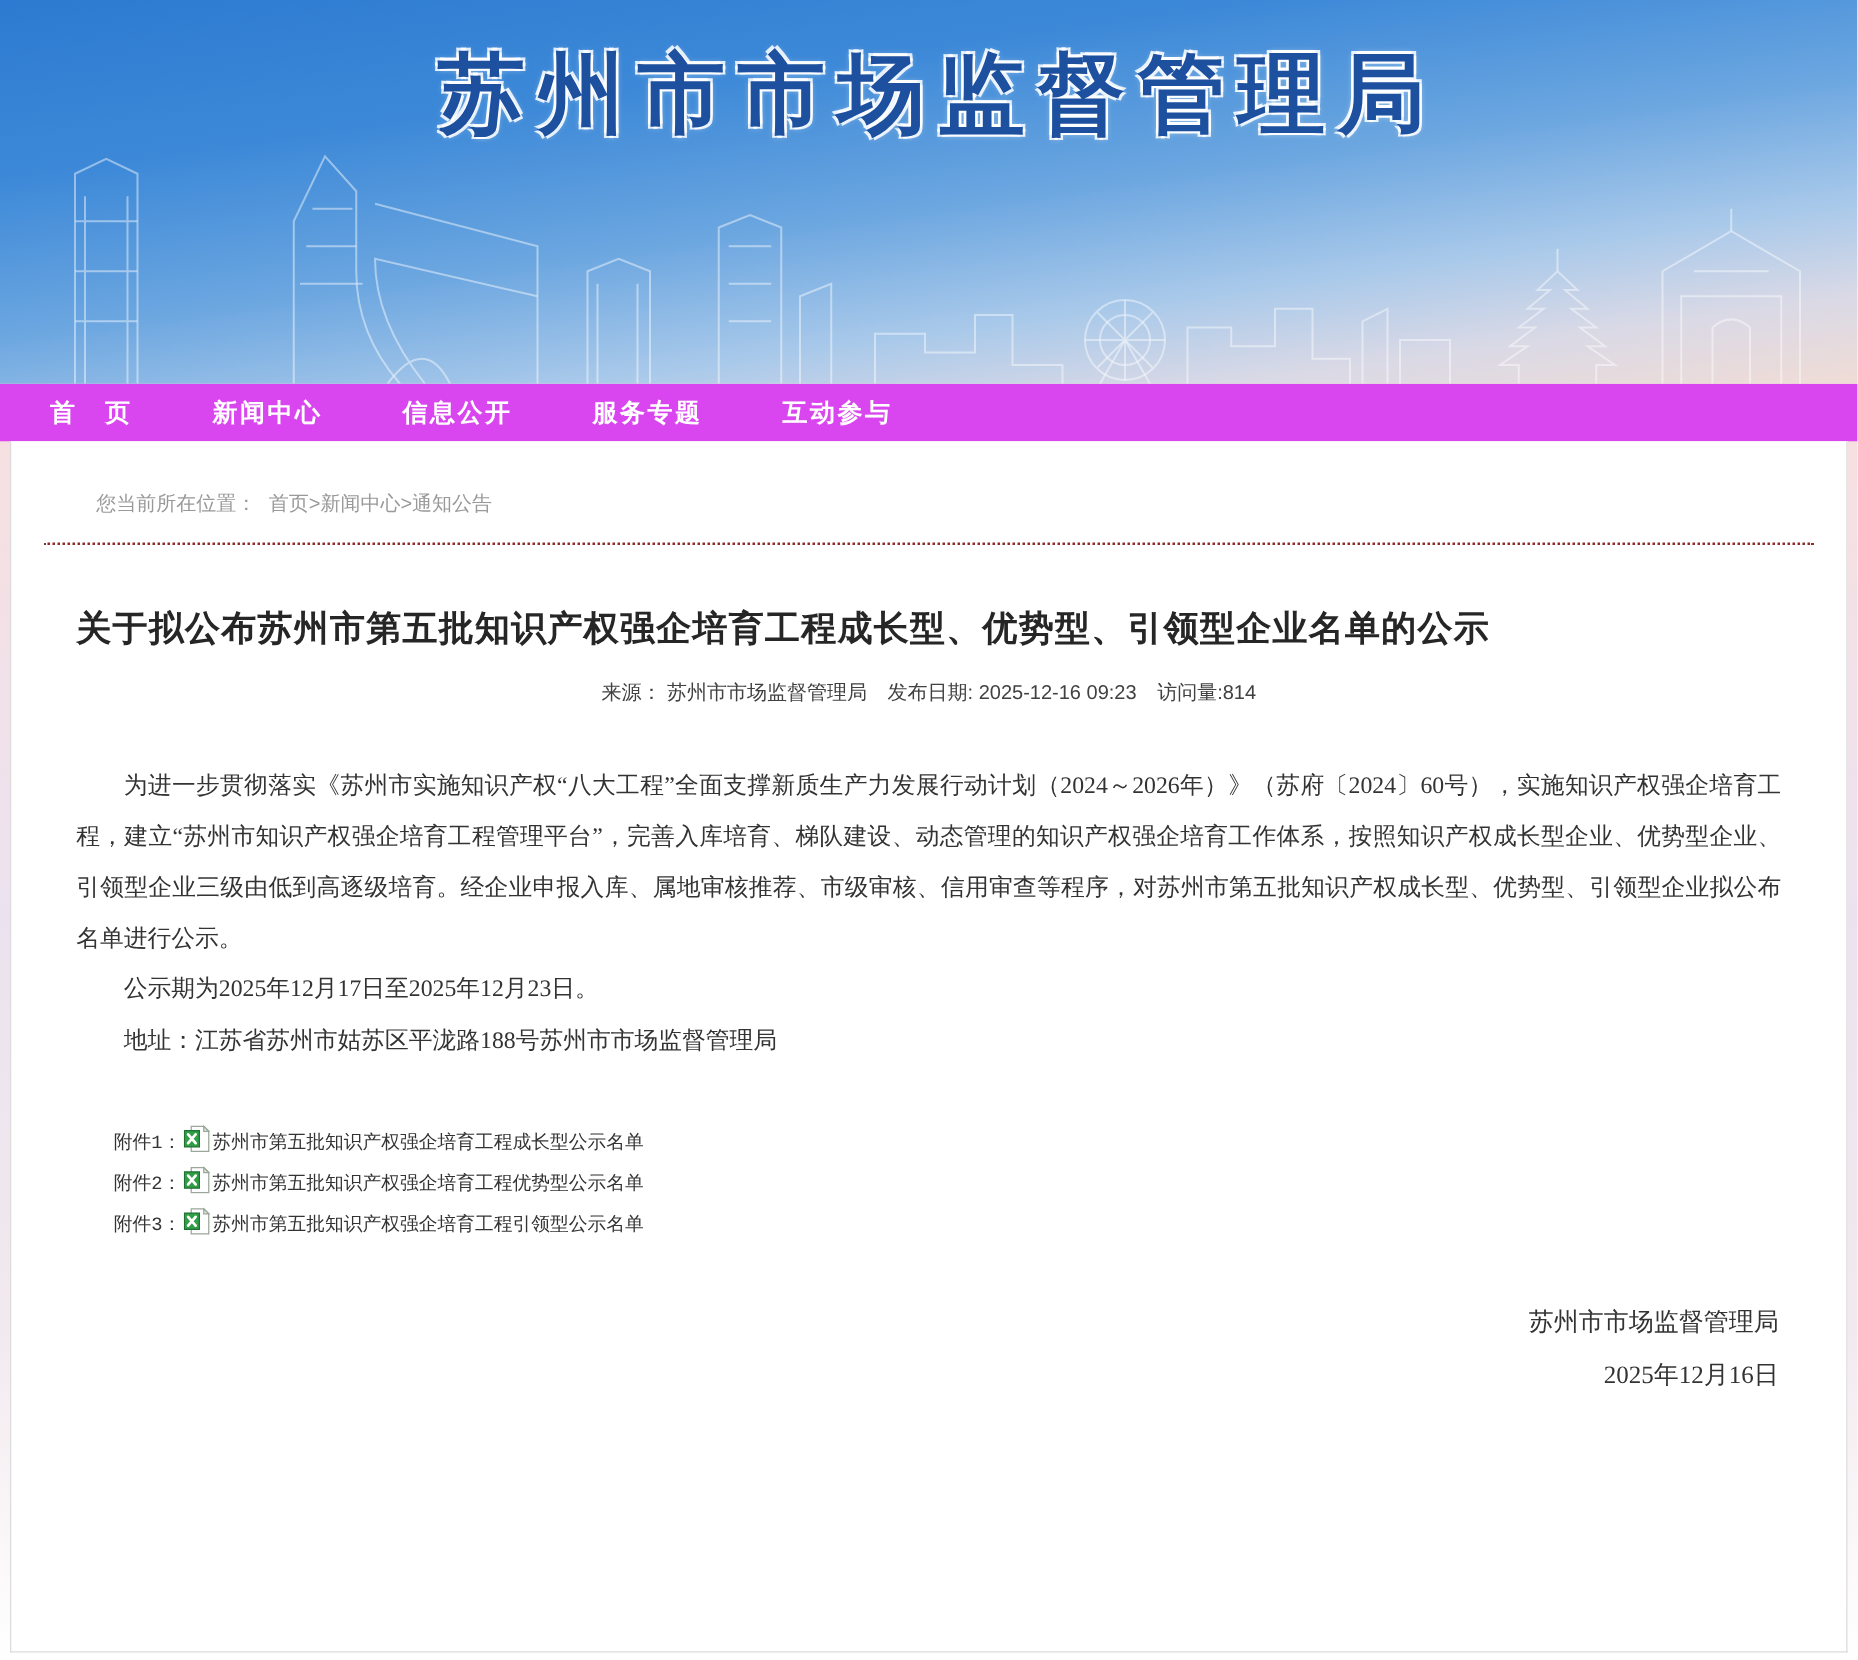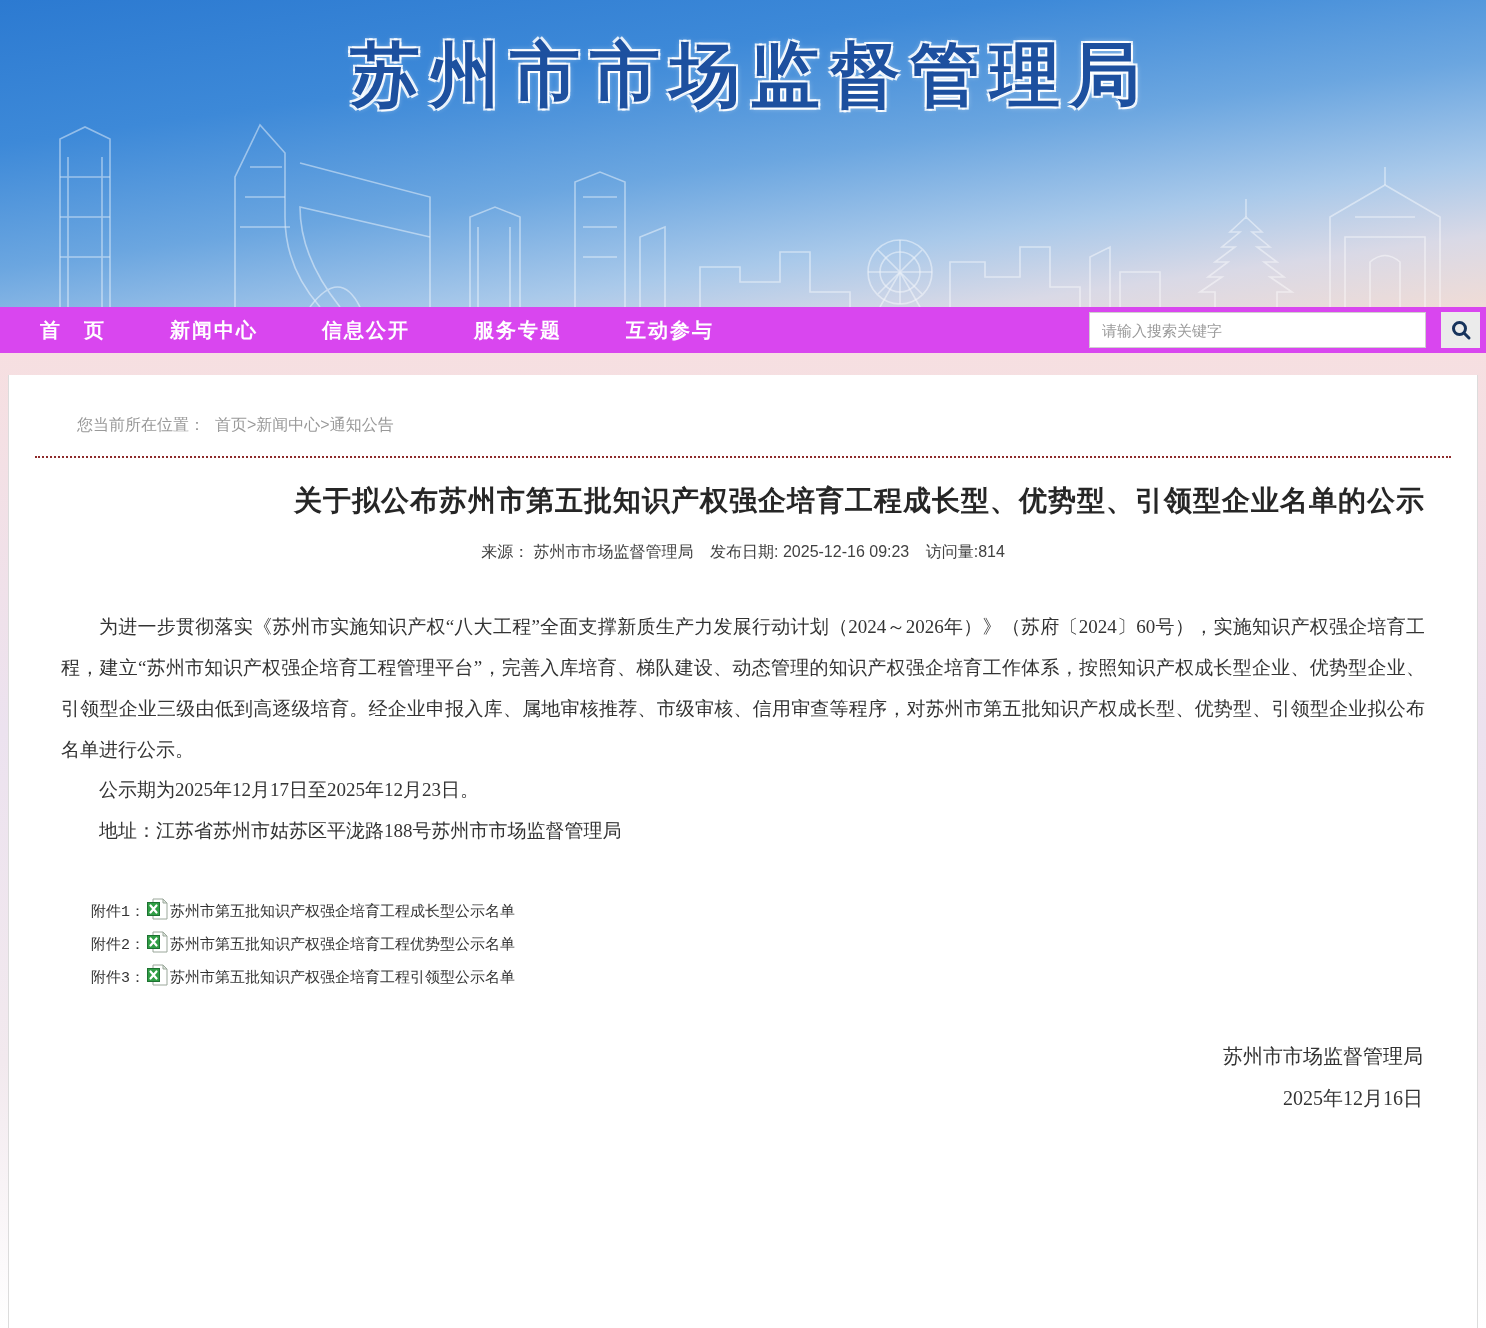--- a/index.html
+++ b/index.html
@@ -94,33 +94,32 @@
     margin: 0 8px 6px 8px;
     background: #ffffff;
     border: 1px solid #dcdcdc;
     border-top: none;
     min-height: 969px;
   }
   .breadcrumb {
     padding: 40px 0 20px 68px;
     font-size: 16px;
     color: #999999;
-    margin-top: 22px;
   }
   .breadcrumb .crumb-path { margin-left: 10px; color: #999999; text-decoration: none; }
   .dotted-sep {
     margin: 0 26px;
     border-bottom: 2px dotted #8e2b2b;
     height: 0;
   }
 
   .article { padding: 0 52px; }
   .article-title {
-    margin-top: 24px;
-    text-align: right;
+    margin-top: 48px;
+    text-align: left;
     font-size: 28px;
     font-weight: bold;
     color: #262626;
     letter-spacing: 1px;
   }
   .article-meta {
     margin-top: 22px;
     text-align: center;
     font-size: 16px;
     color: #414141;
@@ -198,29 +197,20 @@
     <span class="line1">苏州市市场监督管理局</span>
   </div>
 </div>
 
 <div class="navbar">
   <span class="nav-item">首　页</span>
   <span class="nav-item">新闻中心</span>
   <span class="nav-item">信息公开</span>
   <span class="nav-item">服务专题</span>
   <span class="nav-item">互动参与</span>
-  <div class="search-wrap">
-    <input class="search-input" type="text" placeholder="请输入搜索关键字" style="">
-    <button class="search-btn">
-      <svg width="22" height="22" viewBox="0 0 22 22" fill="none" stroke="#17335c" stroke-width="3" stroke-linecap="round">
-        <circle cx="9.5" cy="9.5" r="6"></circle>
-        <path d="M14 14 L19 19"></path>
-      </svg>
-    </button>
-  </div>
 </div>
 
 <div class="main">
 
   <div class="breadcrumb">
     <span>您当前所在位置：</span><a class="crumb-path">首页&gt;新闻中心&gt;通知公告</a>
   </div>
   <div class="dotted-sep"></div>
 
   <div class="article">

